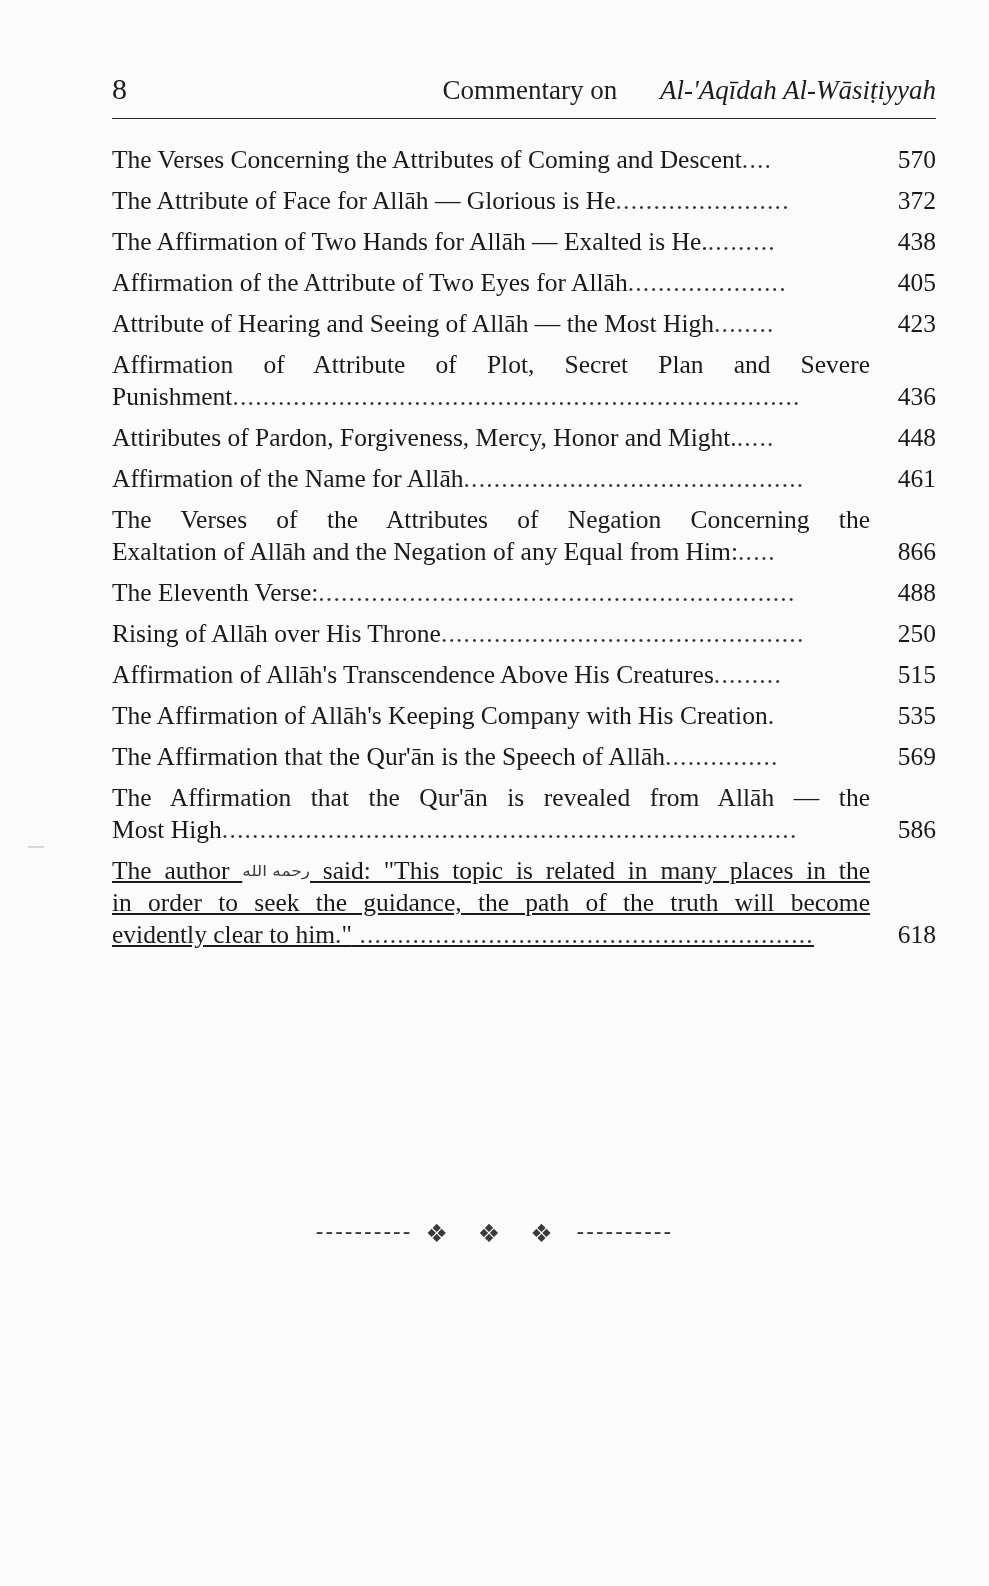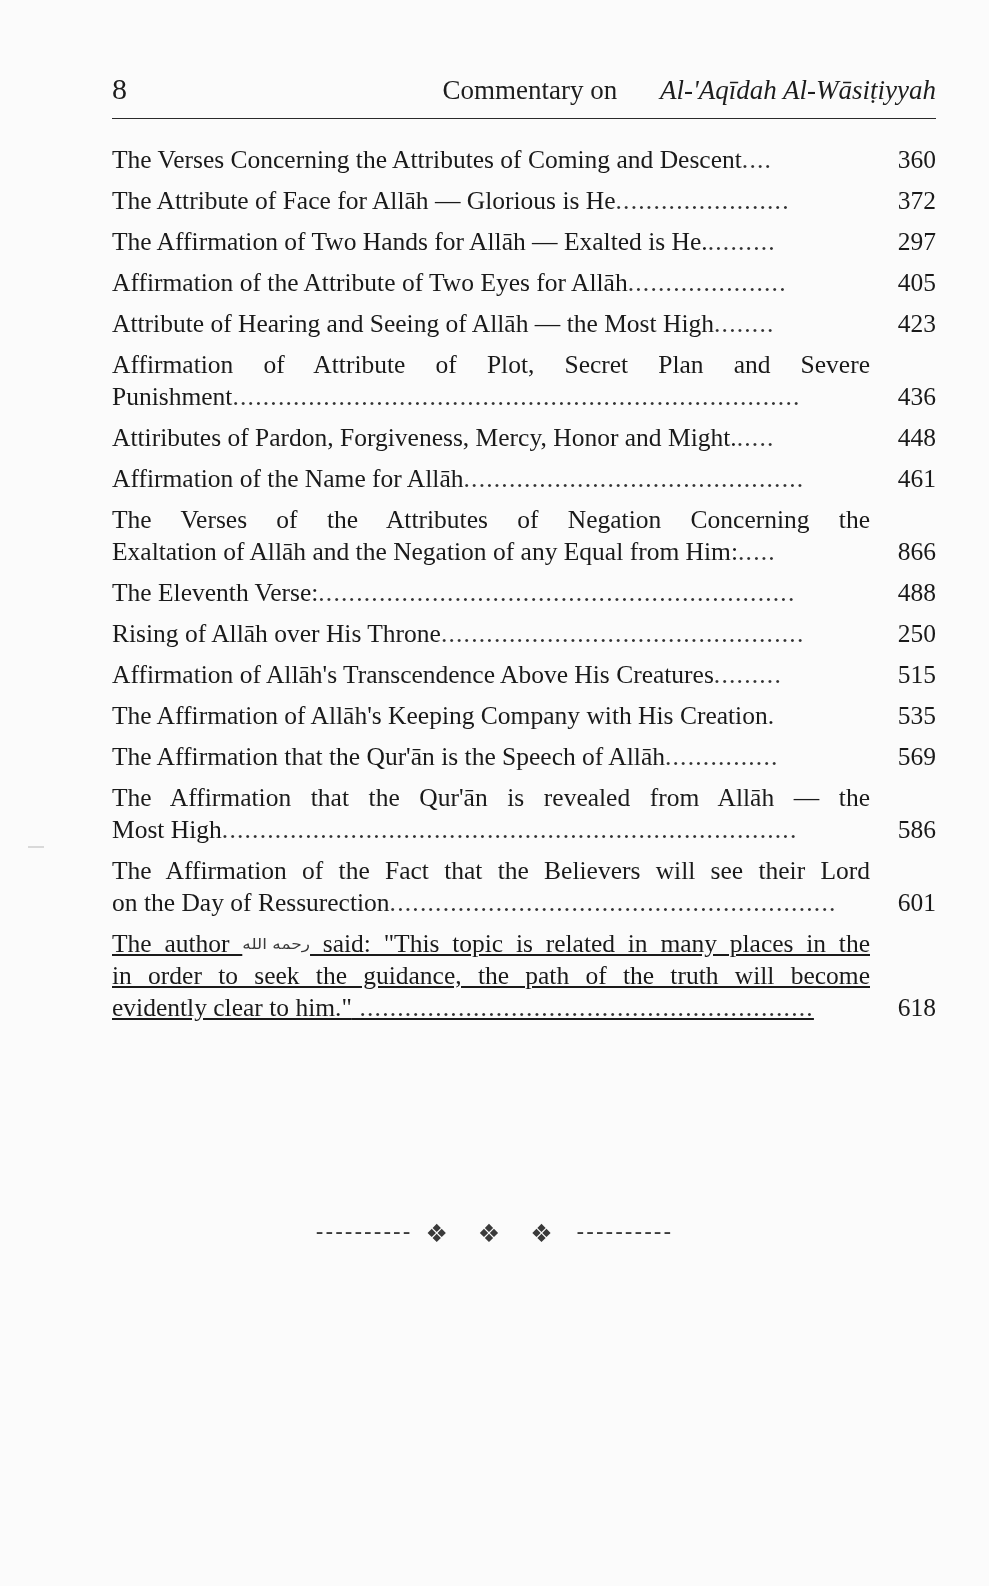--- a/index.html
+++ b/index.html
@@ -163,33 +163,33 @@
     <span class="folio">8</span>
     <span class="book-title"><span>Commentary on </span><span class="ital">Al-'Aqīdah Al-Wāsiṭiyyah</span></span>
   </div>
   <div class="header-rule"></div>
 
   <div class="toc" id="toc-list">
       <div class="toc-entry">
         <div class="entry-body">
           <span class="tail-line">The Verses Concerning the Attributes of Coming and Descent<span class="leader">....</span></span>
         </div>
-        <div class="page-num">360</div>
+        <div class="page-num">570</div>
       </div>
       <div class="toc-entry">
         <div class="entry-body">
           <span class="tail-line">The Attribute of Face for Allāh — Glorious is He<span class="leader">.......................</span></span>
         </div>
         <div class="page-num">372</div>
       </div>
       <div class="toc-entry">
         <div class="entry-body">
           <span class="tail-line">The Affirmation of Two Hands for Allāh — Exalted is He.<span class="leader">.........</span></span>
         </div>
-        <div class="page-num">297</div>
+        <div class="page-num">438</div>
       </div>
       <div class="toc-entry">
         <div class="entry-body">
           <span class="tail-line">Affirmation of the Attribute of Two Eyes for Allāh<span class="leader">.....................</span></span>
         </div>
         <div class="page-num">405</div>
       </div>
       <div class="toc-entry">
         <div class="entry-body">
           <span class="tail-line">Attribute of Hearing and Seeing of Allāh — the Most High<span class="leader">........</span></span>
@@ -251,27 +251,20 @@
           <span class="tail-line">The Affirmation that the Qur'ān is the Speech of Allāh<span class="leader">...............</span></span>
         </div>
         <div class="page-num">569</div>
       </div>
       <div class="toc-entry">
         <div class="entry-body">
           <span class="just-line">The Affirmation that the Qur'ān is revealed from Allāh — the</span>
           <span class="tail-line">Most High<span class="leader">............................................................................</span></span>
         </div>
         <div class="page-num">586</div>
-      </div>
-      <div class="toc-entry">
-        <div class="entry-body">
-          <span class="just-line">The Affirmation of the Fact that the Believers will see their Lord</span>
-          <span class="tail-line">on the Day of Ressurection<span class="leader">...........................................................</span></span>
-        </div>
-        <div class="page-num">601</div>
       </div>
       <div class="toc-entry quote-entry">
         <div class="entry-body">
           <span class="q-line"><span>The author </span><span class="honorific">رحمه الله</span><span> said: "This topic is related in many places in the</span></span>
           <span class="q-line">in order to seek the guidance, the path of the truth will become</span>
           <span class="q-last">evidently clear to him."<span class="leader"> ............................................................</span></span>
         </div>
         <div class="page-num">618</div>
       </div>
     </div>

